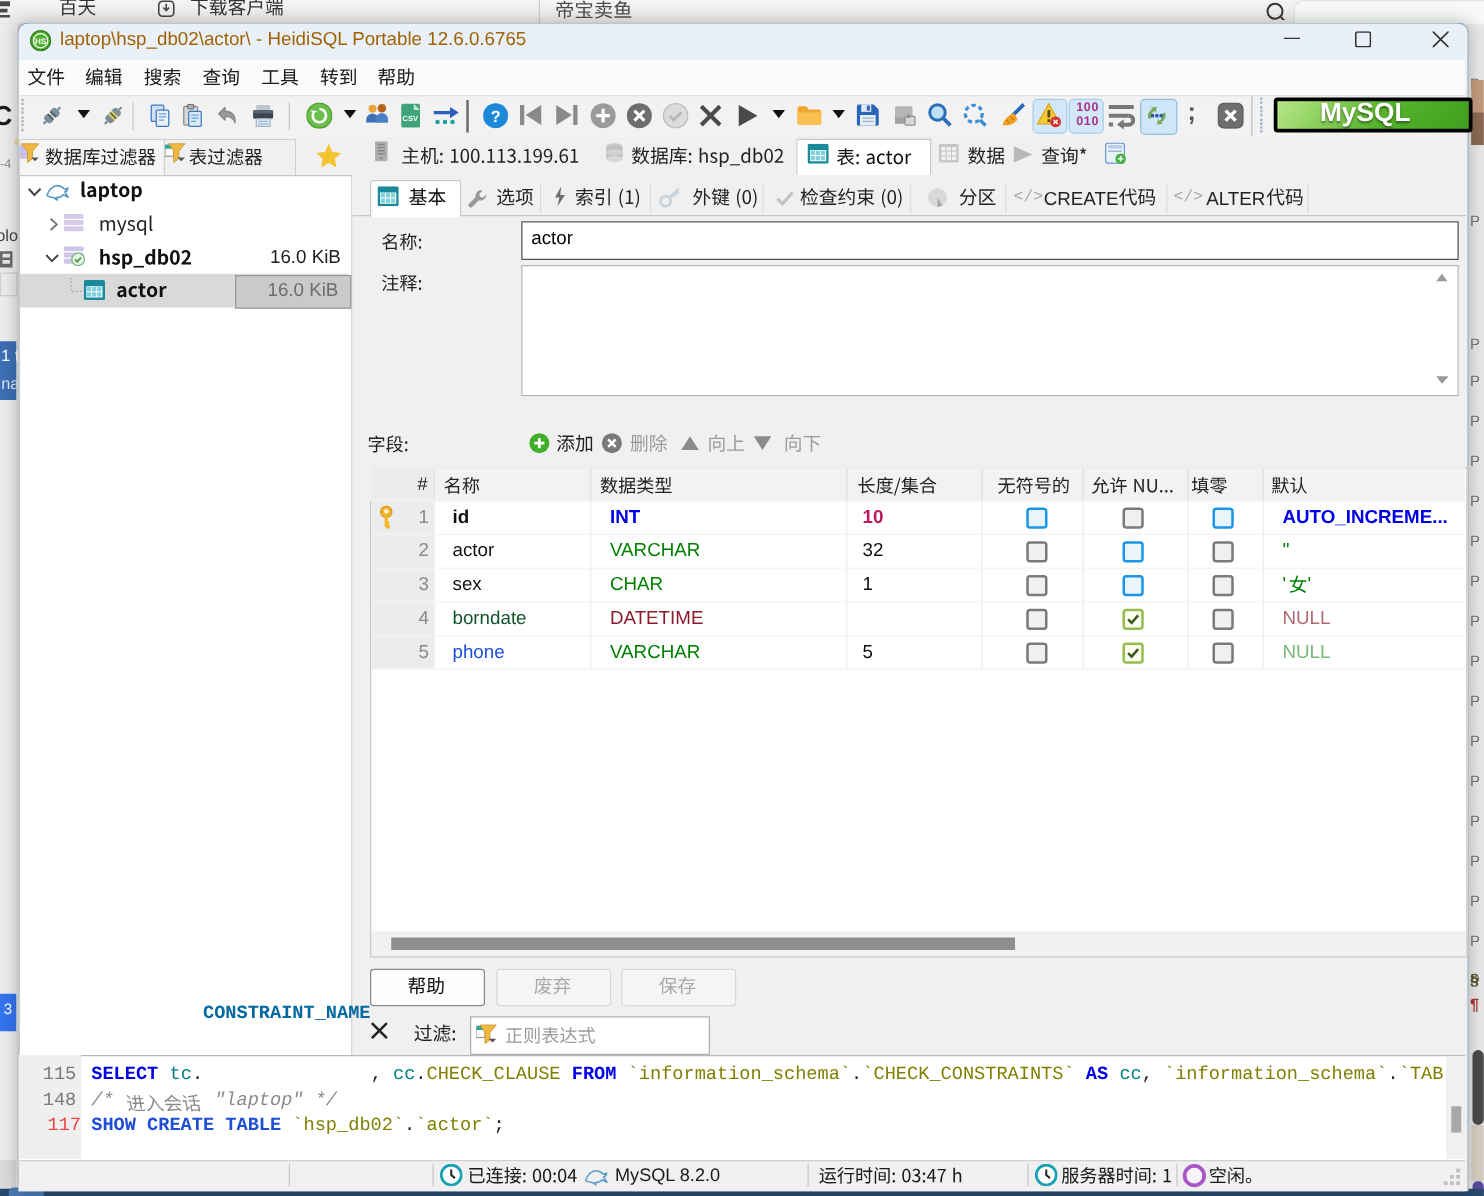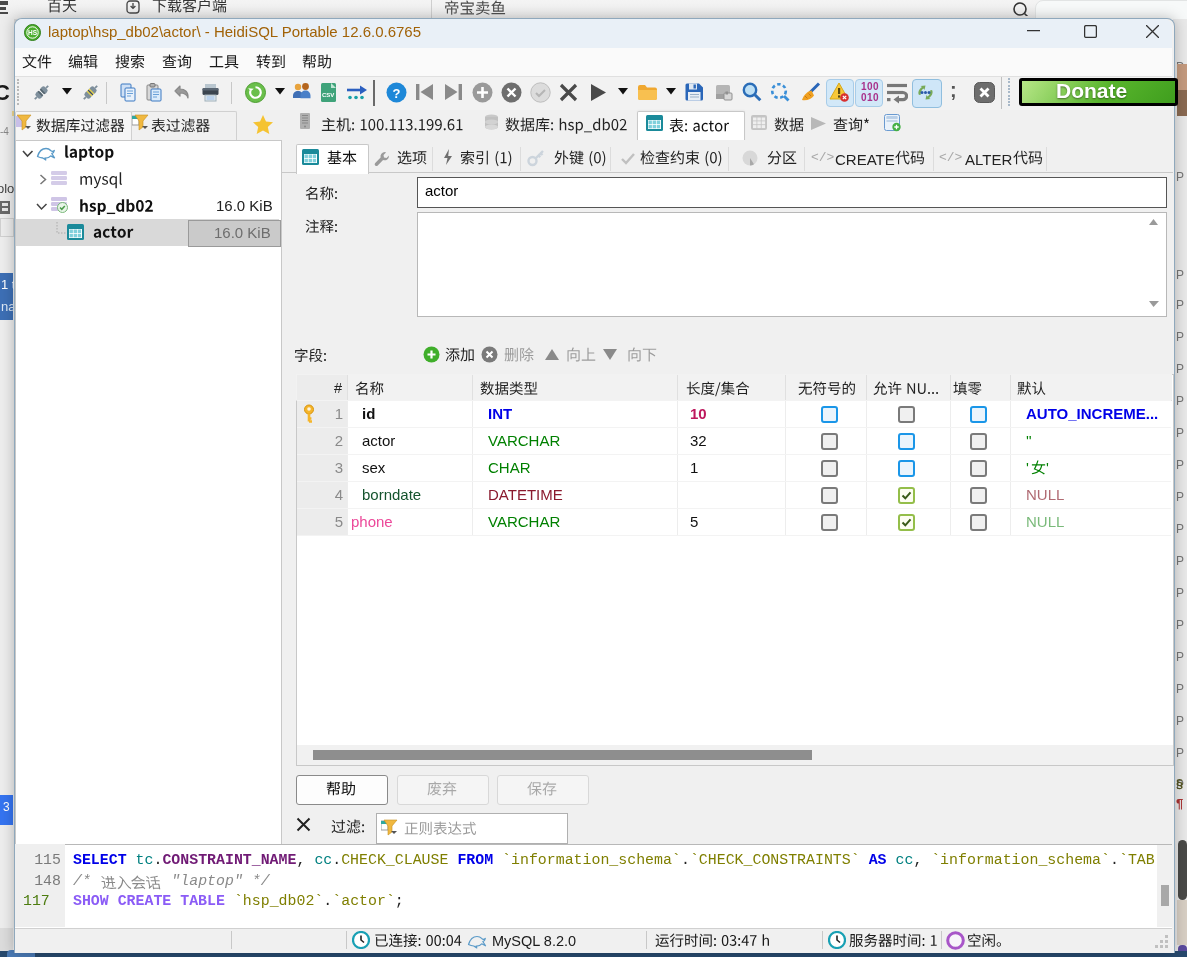--- a/index.html
+++ b/index.html
@@ -484,21 +484,21 @@
 <div style="position:absolute;left:1008px;top:84.6px;width:2px;height:2px;background:#a8b8c8"></div>
 <div style="position:absolute;left:1008px;top:87.9px;width:2px;height:2px;background:#a8b8c8"></div>
 <div style="position:absolute;left:1008px;top:91.2px;width:2px;height:2px;background:#a8b8c8"></div>
 <div style="position:absolute;left:1008px;top:94.5px;width:2px;height:2px;background:#a8b8c8"></div>
 <div style="position:absolute;left:1008px;top:97.8px;width:2px;height:2px;background:#a8b8c8"></div>
 <div style="position:absolute;left:1008px;top:101.1px;width:2px;height:2px;background:#a8b8c8"></div>
 <div style="position:absolute;left:1008px;top:104.4px;width:2px;height:2px;background:#a8b8c8"></div>
 <div style="position:absolute;left:1019px;top:78px;width:159px;height:28px;background:#000;border-radius:3px"></div>
 <div style="position:absolute;left:1022px;top:81px;width:153px;height:22px;background:linear-gradient(135deg,#8fd846 0%,#5cb82e 45%,#3f9e1e 100%)"></div>
 <div style="position:absolute;left:1022px;top:81px;width:153px;height:22px;background:linear-gradient(115deg,rgba(255,255,255,.35),rgba(255,255,255,0) 55%)"></div>
-<div style="position:absolute;left:1056px;top:79px;white-space:pre;font:bold 21px 'Liberation Sans';color:#fff;text-shadow:0 1px 2px rgba(0,0,0,.45)">Donate</div>
+<div style="position:absolute;left:1056px;top:79px;white-space:pre;font:bold 21px 'Liberation Sans';color:#fff;text-shadow:0 1px 2px rgba(0,0,0,.45)">MySQL</div>
 <div style="position:absolute;left:15px;top:110px;width:1157px;height:30px;background:#f0f0f0;border-bottom:1px solid #d8d8d8"></div>
 <div style="position:absolute;left:15px;top:111px;width:115px;height:29px;background:#f5f5f5;border:1px solid #d0d0d0;border-bottom:none;border-radius:2px 2px 0 0"></div>
 <div style="position:absolute;left:131px;top:111px;width:104px;height:29px;background:#f0f0f0;border:1px solid #d0d0d0;border-bottom:none;border-radius:2px 2px 0 0"></div>
 <svg style="position:absolute;left:16px;top:114px;z-index:5" width="17" height="17" viewBox="0 0 17 17">
     <rect x="0" y="2" width="7" height="11" fill="#c8bfe8"></rect>
     <path d="M1 1h14L10 7v6l-4 3V7z" fill="#f0b840" stroke="#c89020" stroke-width=".6"></path>
     <path d="M9 12l3 3 3-3z" fill="#555"></path>
   </svg>
 <svg style="position:absolute;left:36px;top:117.5px;overflow:visible;z-index:5;" width="88.8" height="14.8" viewBox="0 0 88.8 14.8">
     <g fill="#222" transform="translate(0,13.02) scale(0.01480,-0.01480)">
@@ -1011,21 +1011,21 @@
 <div style="position:absolute;left:362px;top:486px;white-space:pre;font:15px 'Liberation Sans';color:#14532d">borndate</div>
 <div style="position:absolute;left:488px;top:486px;white-space:pre;font:15px 'Liberation Sans';color:#8b1a2e">DATETIME</div>
 <div style="position:absolute;left:820.5px;top:486.5px;width:17px;height:17px;background:#f0f0f0;border:2.5px solid #7a7a7a;border-radius:3px;box-sizing:border-box"></div>
 <div style="position:absolute;left:897.5px;top:486.5px;width:17px;height:17px;background:#fdfdf2;border:2.5px solid #94be4a;border-radius:3px;box-sizing:border-box"></div>
 <svg style="position:absolute;left:899.5px;top:488.5px;z-index:6" width="13" height="13" viewBox="0 0 13 13">
     <path d="M2.5 6.5l2.8 2.8 5.2-6" fill="none" stroke="#3a5a18" stroke-width="2"></path>
   </svg>
 <div style="position:absolute;left:969.5px;top:486.5px;width:17px;height:17px;background:#f0f0f0;border:2.5px solid #7a7a7a;border-radius:3px;box-sizing:border-box"></div>
 <div style="position:absolute;left:1026px;top:486px;white-space:pre;font:15px 'Liberation Sans';color:#b06a72">NULL</div>
 <div style="position:absolute;left:334.8px;top:513px;white-space:pre;font:15px 'Liberation Sans';color:#8a8a8a">5</div>
-<div style="position:absolute;left:351px;top:513px;white-space:pre;font:15px 'Liberation Sans';color:#ec4899">phone</div>
+<div style="position:absolute;left:362px;top:513px;white-space:pre;font:15px 'Liberation Sans';color:#1d4ed8">phone</div>
 <div style="position:absolute;left:488px;top:513px;white-space:pre;font:15px 'Liberation Sans';color:#008000">VARCHAR</div>
 <div style="position:absolute;left:690px;top:513px;white-space:pre;font:15px 'Liberation Sans';color:#111">5</div>
 <div style="position:absolute;left:820.5px;top:513.5px;width:17px;height:17px;background:#f0f0f0;border:2.5px solid #7a7a7a;border-radius:3px;box-sizing:border-box"></div>
 <div style="position:absolute;left:897.5px;top:513.5px;width:17px;height:17px;background:#fdfdf2;border:2.5px solid #94be4a;border-radius:3px;box-sizing:border-box"></div>
 <svg style="position:absolute;left:899.5px;top:515.5px;z-index:6" width="13" height="13" viewBox="0 0 13 13">
     <path d="M2.5 6.5l2.8 2.8 5.2-6" fill="none" stroke="#3a5a18" stroke-width="2"></path>
   </svg>
 <div style="position:absolute;left:969.5px;top:513.5px;width:17px;height:17px;background:#f0f0f0;border:2.5px solid #7a7a7a;border-radius:3px;box-sizing:border-box"></div>
 <div style="position:absolute;left:1026px;top:513px;white-space:pre;font:15px 'Liberation Sans';color:#7aba7a">NULL</div>
 <div style="position:absolute;left:296px;top:745px;width:876px;height:20px;background:#f1f1f1;border:1px solid #c8c8c8;border-top:none"></div>
@@ -1074,25 +1074,25 @@
       <use href="#r5219" x="1000"></use>
       <use href="#r8868" x="2000"></use>
       <use href="#r8fbe" x="3000"></use>
       <use href="#r5f0f" x="4000"></use>
     </g>
   </svg>
 <div style="position:absolute;left:15px;top:844px;width:1157px;height:84px;background:#fff;border-top:1px solid #b8b8b8;border-bottom:1px solid #9a9a9a"></div>
 <div style="position:absolute;left:15px;top:844px;width:50px;height:83px;background:#efefef"></div>
 <div style="position:absolute;left:34.18px;top:852.0px;white-space:pre;font:14.9px 'Liberation Mono';color:#7a7a7a">115</div>
 <div style="position:absolute;left:34.18px;top:872.7px;white-space:pre;font:14.9px 'Liberation Mono';color:#7a7a7a">148</div>
-<div style="position:absolute;left:23px;top:893.4px;white-space:pre;font:14.9px 'Liberation Mono';color:#4d7c0f">117</div>
+<div style="position:absolute;left:38px;top:893.4px;white-space:pre;font:14.9px 'Liberation Mono';color:#ef4444">117</div>
 <div style="position:absolute;left:73.0px;top:852px;white-space:pre;font:bold 14.9px 'Liberation Mono';color:#0000e8;z-index:4">SELECT </div>
 <div style="position:absolute;left:135.6px;top:852px;white-space:pre;font:14.9px 'Liberation Mono';color:#008080;z-index:4">tc</div>
 <div style="position:absolute;left:153.5px;top:852px;white-space:pre;font:14.9px 'Liberation Mono';color:#222;z-index:4">.</div>
-<div style="position:absolute;left:162.4px;top:852px;white-space:pre;font:bold 14.9px 'Liberation Mono';color:#701a75;z-index:4">CONSTRAINT_NAME</div>
+<div style="position:absolute;left:162.4px;top:803px;white-space:pre;font:bold 14.9px 'Liberation Mono';color:#0369a1;z-index:4">CONSTRAINT_NAME</div>
 <div style="position:absolute;left:296.5px;top:852px;white-space:pre;font:14.9px 'Liberation Mono';color:#222;z-index:4">, </div>
 <div style="position:absolute;left:314.4px;top:852px;white-space:pre;font:14.9px 'Liberation Mono';color:#008080;z-index:4">cc</div>
 <div style="position:absolute;left:332.3px;top:852px;white-space:pre;font:14.9px 'Liberation Mono';color:#222;z-index:4">.</div>
 <div style="position:absolute;left:341.2px;top:852px;white-space:pre;font:14.9px 'Liberation Mono';color:#7f7f00;z-index:4">CHECK_CLAUSE</div>
 <div style="position:absolute;left:448.5px;top:852px;white-space:pre;font:14.9px 'Liberation Mono';color:#222;z-index:4"> </div>
 <div style="position:absolute;left:457.4px;top:852px;white-space:pre;font:bold 14.9px 'Liberation Mono';color:#0000e8;z-index:4">FROM </div>
 <div style="position:absolute;left:502.1px;top:852px;white-space:pre;font:14.9px 'Liberation Mono';color:#7f7f00;z-index:4">`information_schema`</div>
 <div style="position:absolute;left:680.9px;top:852px;white-space:pre;font:14.9px 'Liberation Mono';color:#222;z-index:4">.</div>
 <div style="position:absolute;left:689.9px;top:852px;white-space:pre;font:14.9px 'Liberation Mono';color:#7f7f00;z-index:4">`CHECK_CONSTRAINTS`</div>
 <div style="position:absolute;left:859.7px;top:852px;white-space:pre;font:14.9px 'Liberation Mono';color:#222;z-index:4"> </div>
@@ -1105,21 +1105,21 @@
 <div style="position:absolute;left:73.0px;top:872.7px;white-space:pre;font:italic 14.9px 'Liberation Mono';color:#8a8a8a;z-index:4">/* </div>
 <svg style="position:absolute;left:101.82px;top:874.5px;overflow:visible;z-index:5;" width="59.6" height="14.9" viewBox="0 0 59.6 14.9">
     <g fill="#8a8a8a" transform="translate(0,13.11) scale(0.01490,-0.01490) skewX(-10)">
       <use href="#r8fdb" x="0"></use>
       <use href="#r5165" x="1000"></use>
       <use href="#r4f1a" x="2000"></use>
       <use href="#r8bdd" x="3000"></use>
     </g>
   </svg>
 <div style="position:absolute;left:162.4px;top:872.7px;white-space:pre;font:italic 14.9px 'Liberation Mono';color:#8a8a8a;z-index:4"> "laptop" */</div>
-<div style="position:absolute;left:73.0px;top:893.4px;white-space:pre;font:bold 14.9px 'Liberation Mono';color:#8b5cf6;z-index:4">SHOW CREATE TABLE </div>
+<div style="position:absolute;left:73.0px;top:893.4px;white-space:pre;font:bold 14.9px 'Liberation Mono';color:#1d4ed8;z-index:4">SHOW CREATE TABLE </div>
 <div style="position:absolute;left:233.9px;top:893.4px;white-space:pre;font:14.9px 'Liberation Mono';color:#7f7f00;z-index:4">`hsp_db02`</div>
 <div style="position:absolute;left:323.3px;top:893.4px;white-space:pre;font:14.9px 'Liberation Mono';color:#222;z-index:4">.</div>
 <div style="position:absolute;left:332.3px;top:893.4px;white-space:pre;font:14.9px 'Liberation Mono';color:#7f7f00;z-index:4">`actor`</div>
 <div style="position:absolute;left:394.8px;top:893.4px;white-space:pre;font:14.9px 'Liberation Mono';color:#222;z-index:4">;</div>
 <div style="position:absolute;left:1157px;top:845px;width:15px;height:82px;background:#f0f0f0"></div>
 <div style="position:absolute;left:1161px;top:885px;width:8px;height:21px;background:#a8a8a8"></div>
 <div style="position:absolute;left:15px;top:928px;width:1157px;height:24px;background:#f0f0f0;border-top:1px solid #d0d0d0"></div>
 <div style="position:absolute;left:231px;top:931px;width:1px;height:18px;background:#c8c8c8"></div>
 <div style="position:absolute;left:346px;top:931px;width:1px;height:18px;background:#c8c8c8"></div>
 <div style="position:absolute;left:646px;top:931px;width:1px;height:18px;background:#c8c8c8"></div>

